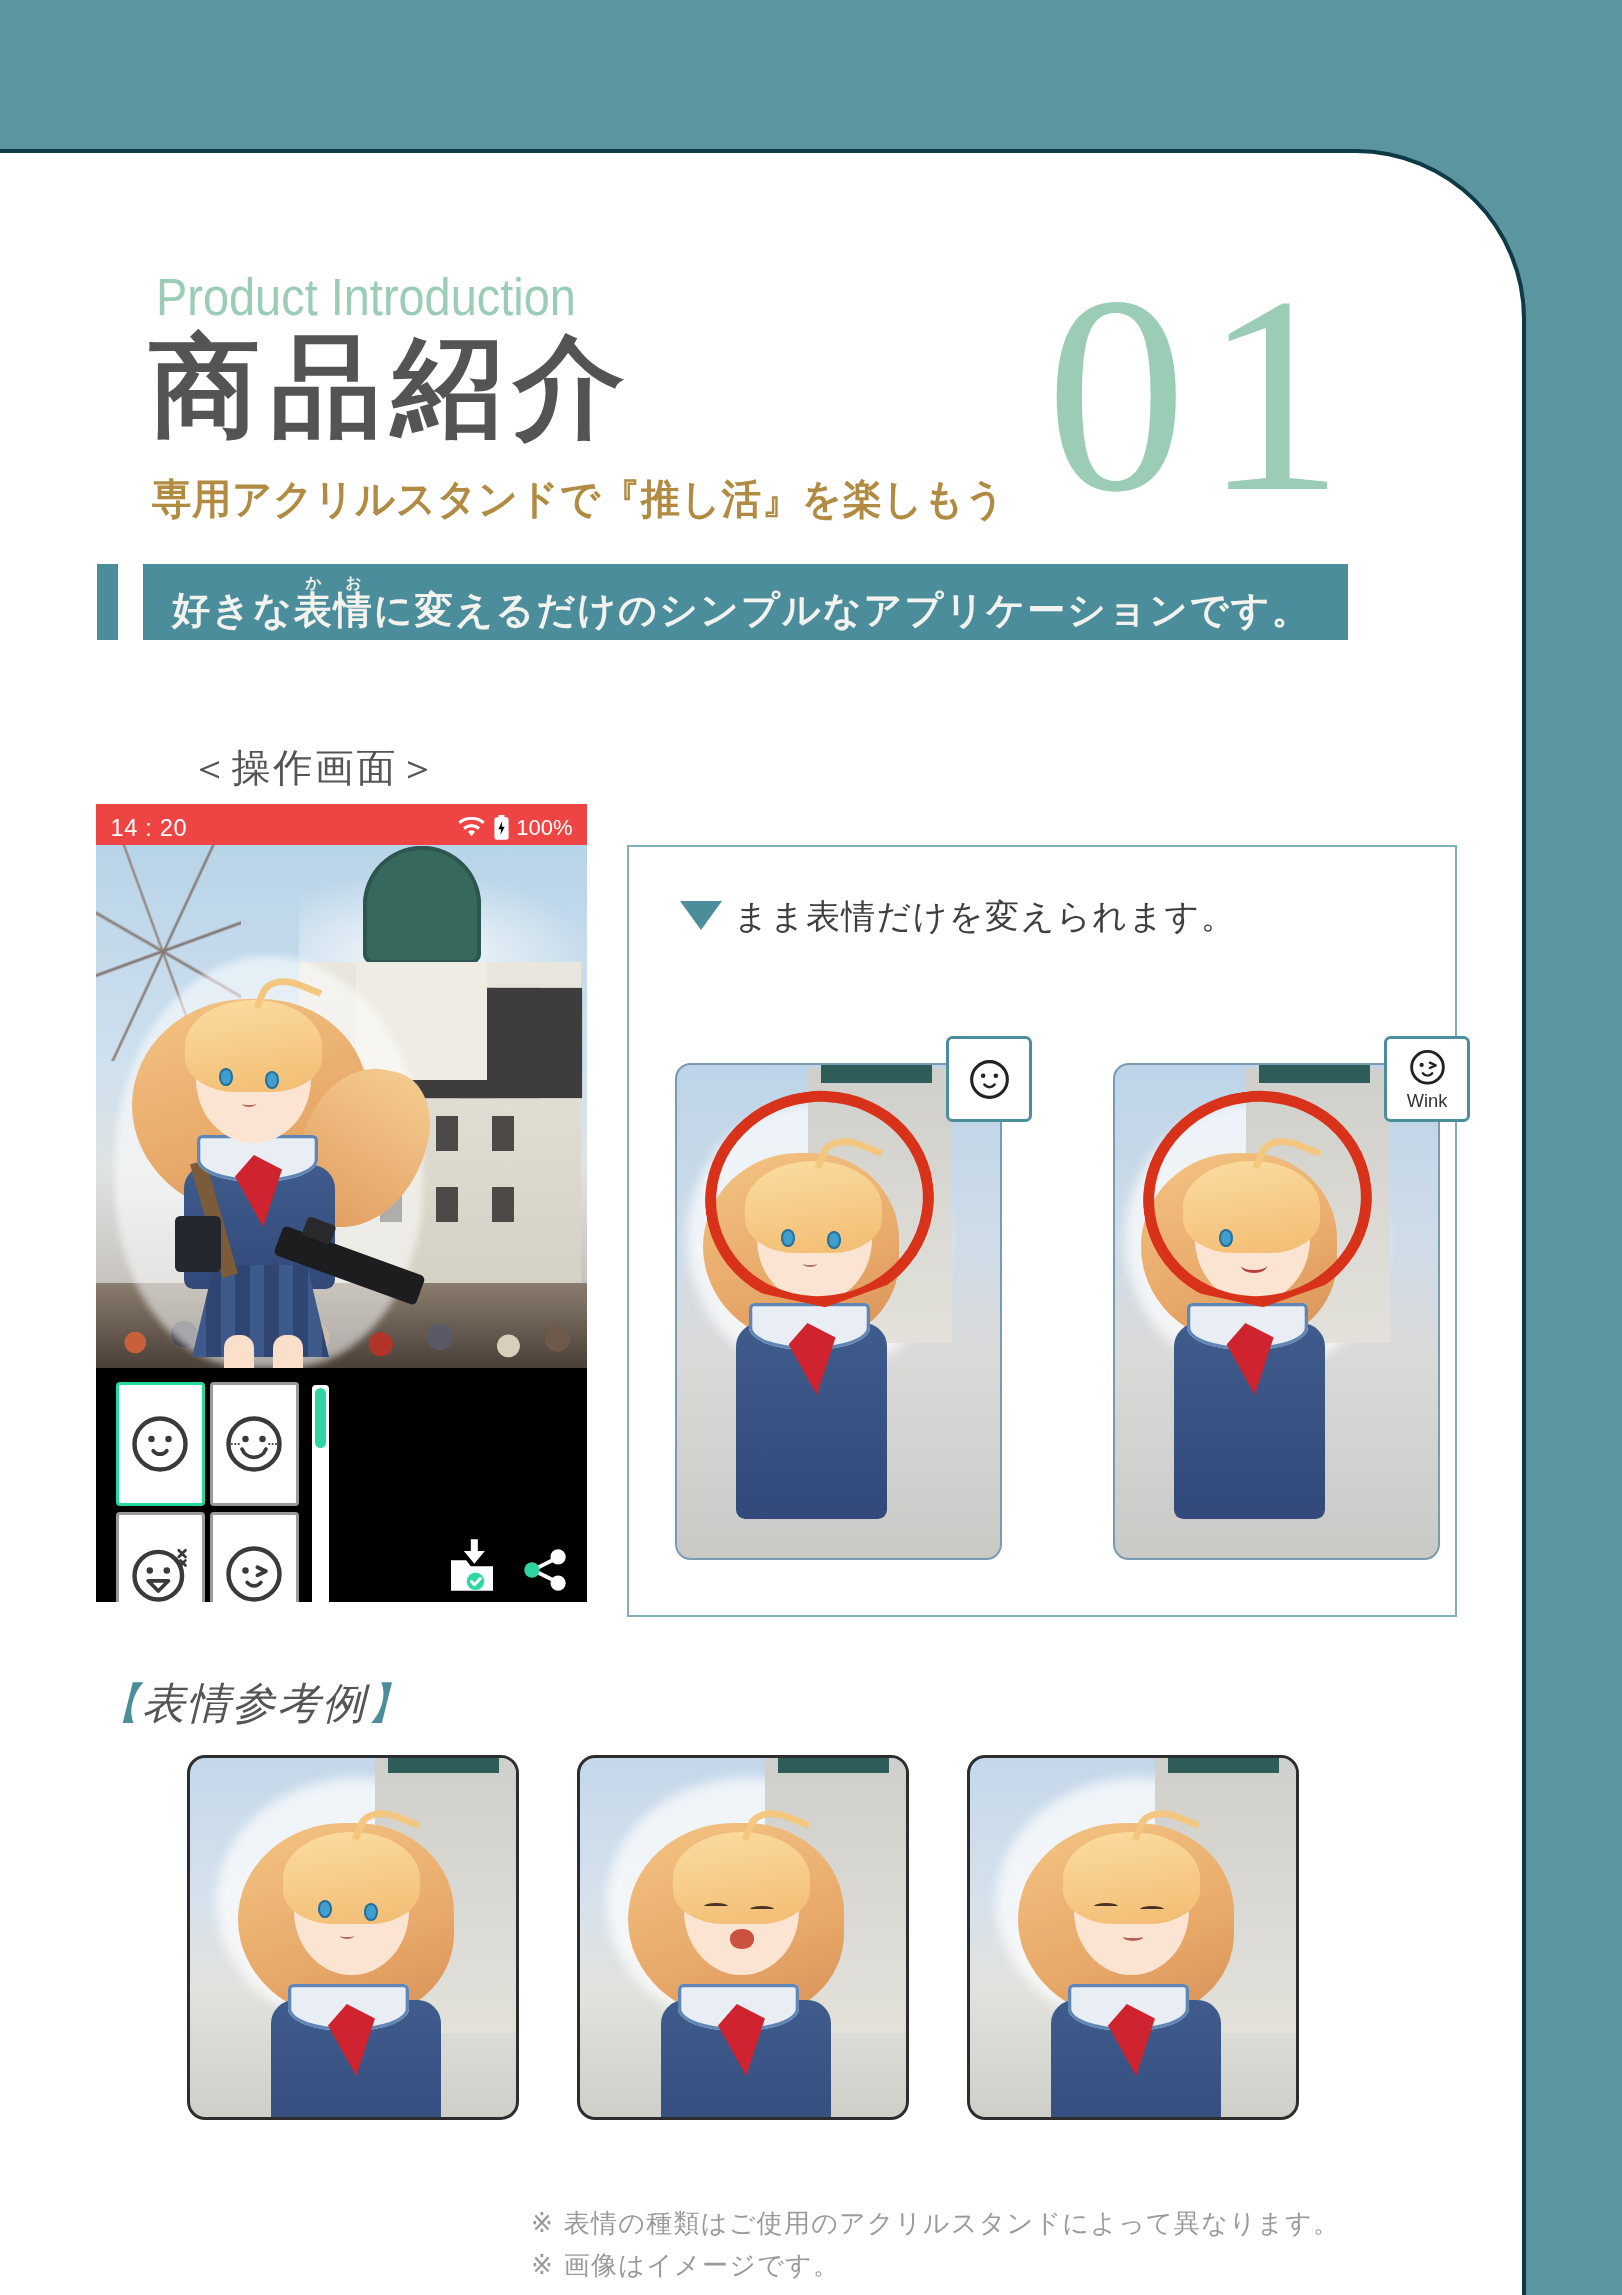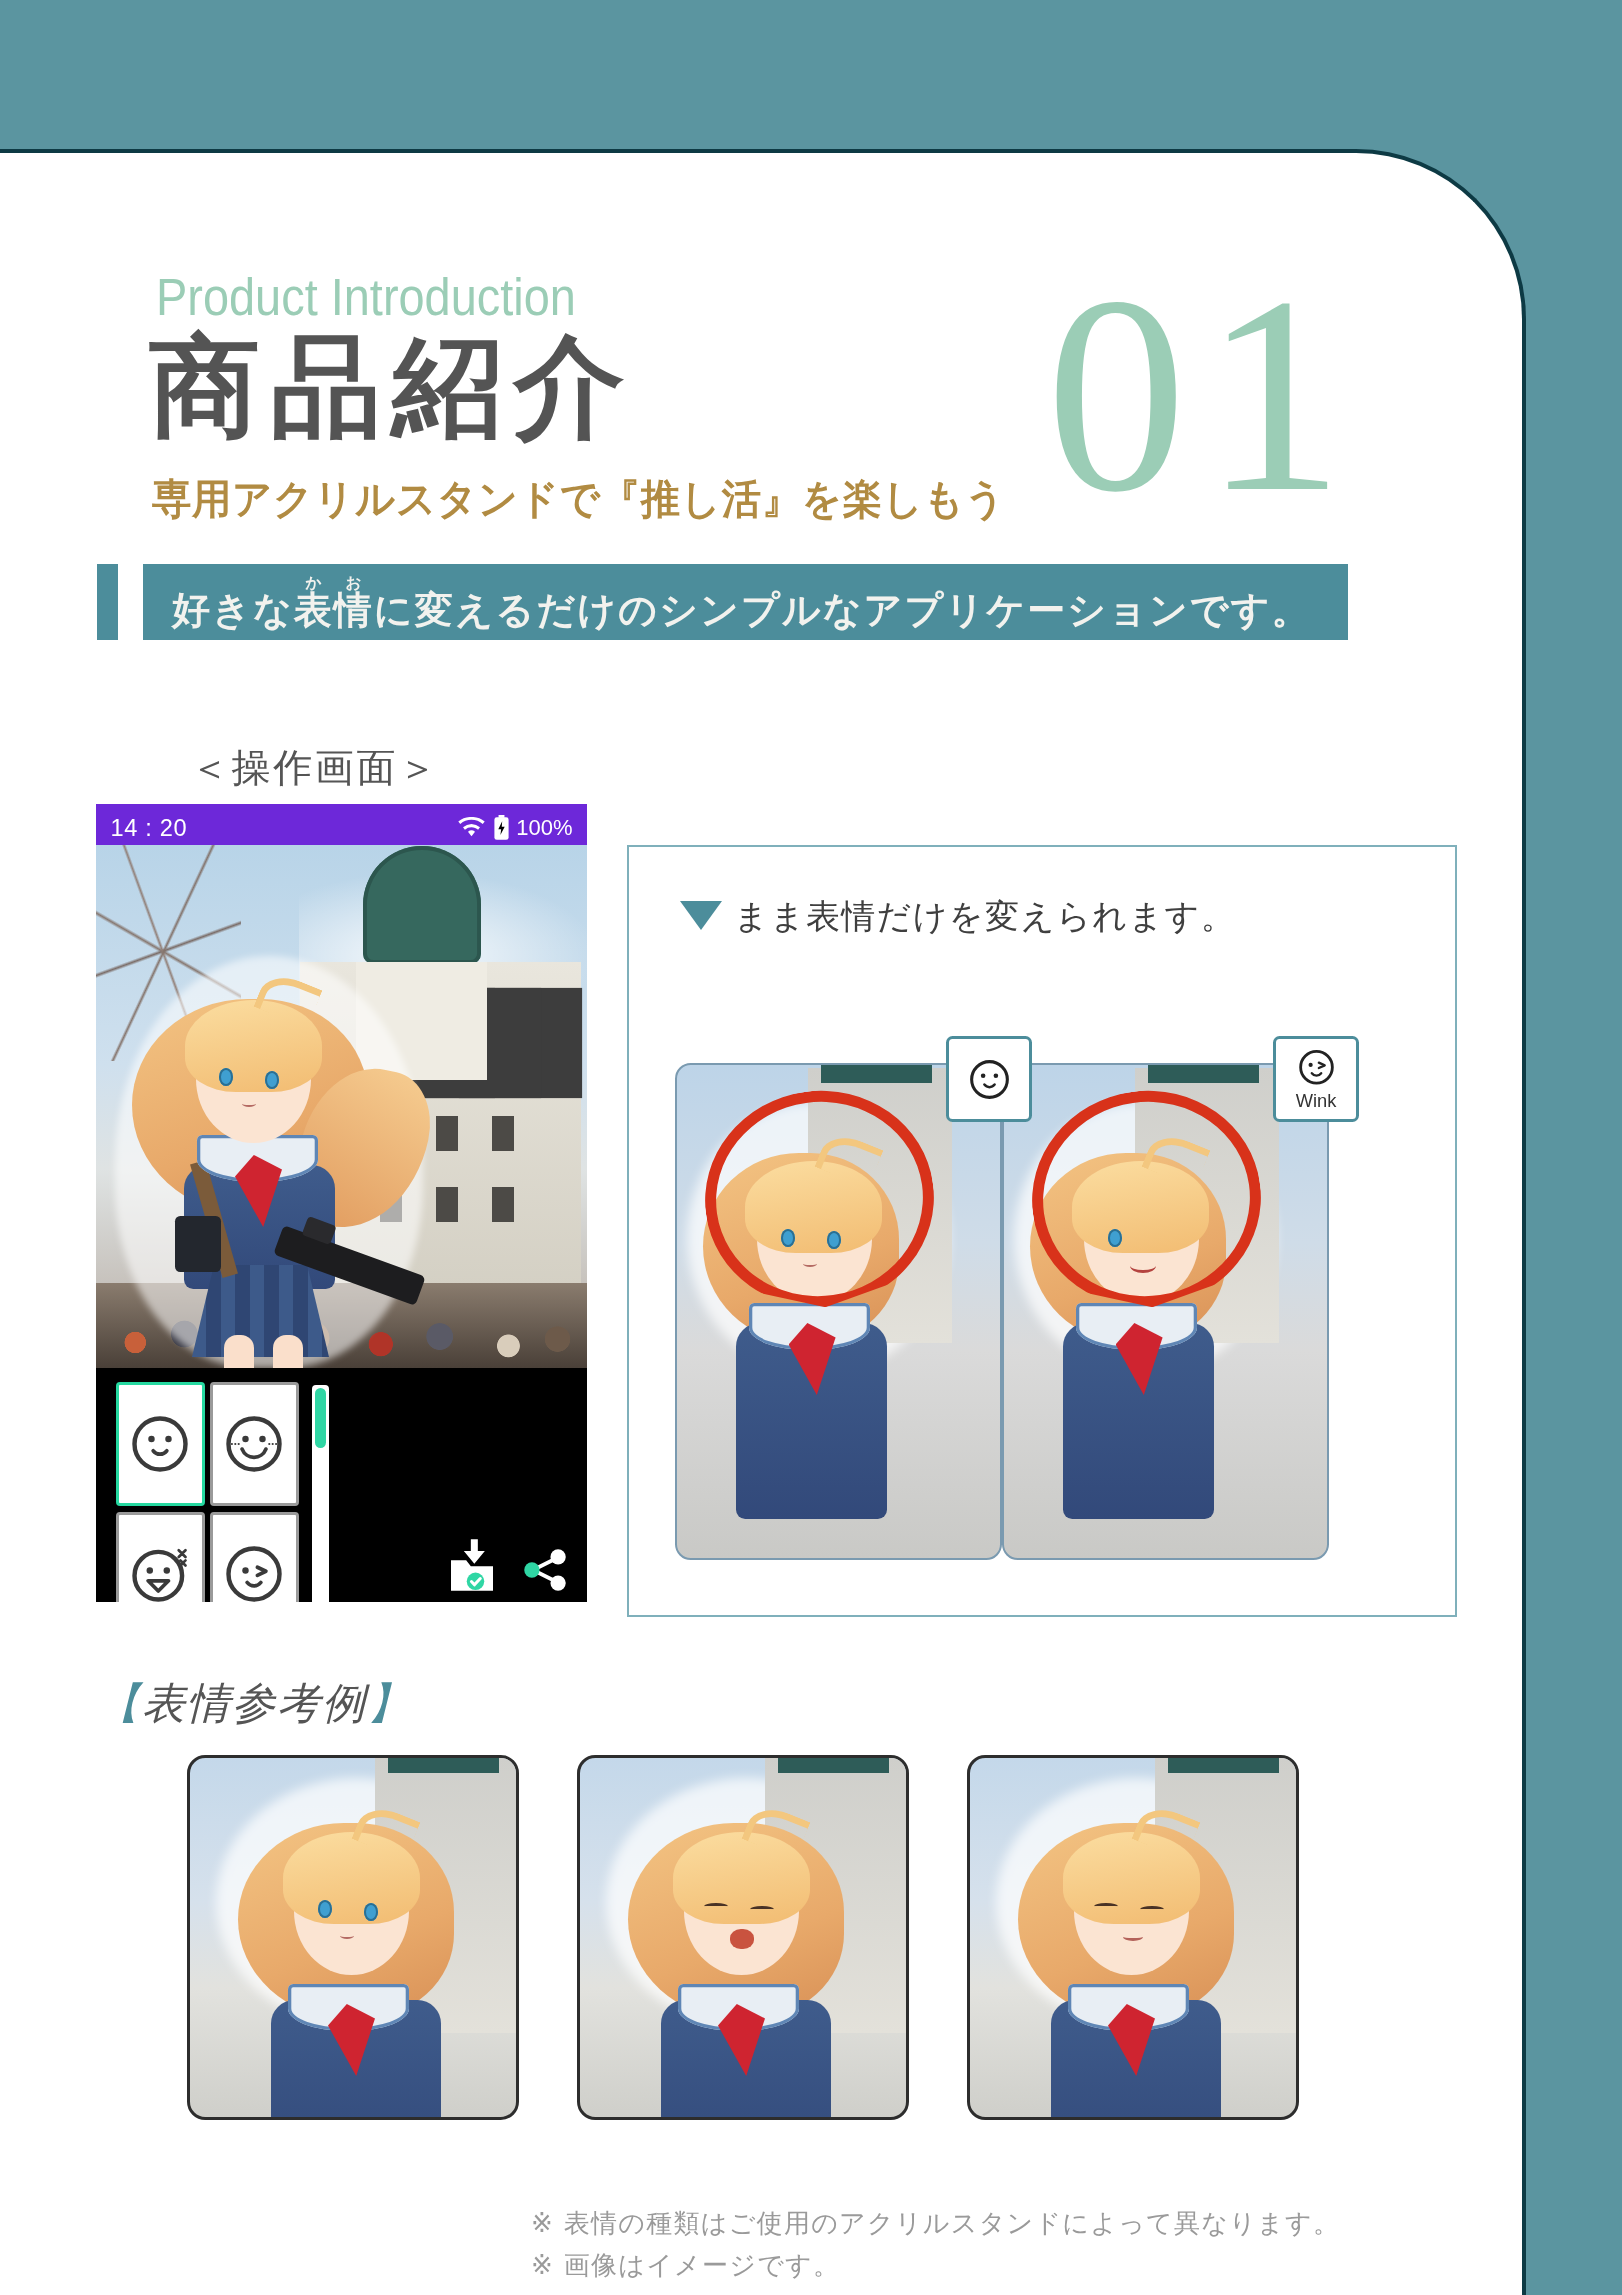--- a/index.html
+++ b/index.html
@@ -80,21 +80,21 @@
 
   
   .phone{
     position:absolute; left:96px; top:804px;
     width:491px; height:798px;
     background:#000;
     overflow:hidden;
   }
   .statusbar{
     position:absolute; left:0; top:0; width:100%; height:48px;
-    background:#6d28d9; display:flex; align-items:center;
+    background:#ef4444; display:flex; align-items:center;
     padding:0 14.4px; color:#fff;
   }
   .st-time{ font-size:23.6px; font-weight:500; letter-spacing:0.7px;}
   .st-right{ margin-left:auto; display:flex; align-items:center; gap:6.5px;}
   .st-pct{ font-size:22px; font-weight:500; }
 
   
   .photo{
     position:absolute; left:0; top:41px; width:491px; height:523px;
     overflow:hidden;
@@ -275,21 +275,21 @@
   .tri{
     width:0;height:0;border-left:21px solid transparent;border-right:21px solid transparent;
     border-top:29px solid #4c8d9b; margin-top:7.9px;
   }
   .info-text{
     font-size:34px; color:#3f3f3f; line-height:1.38; letter-spacing:1.3px;
     font-family:"DejaVu Sans", sans-serif;
   }
   .compare-row{
     position:absolute; left:46px; top:216px;
-    display:flex; 
+    display:flex; gap:111px;
   }
   .compare-item{ position:relative; }
   .stand-img{
     width:327px; height:497px; border-radius:15.7px;
     border:2.6px solid #7a9ab0; overflow:hidden; position:relative;
     background:linear-gradient(#bdd4e8 0%,#cfdce8 36%,#dadada 58%,#c9c9c6 100%);
   }
   .badge{
     position:absolute; right:-30px; top:-27.5px;
     width:86px; height:86px; background:#fff;

